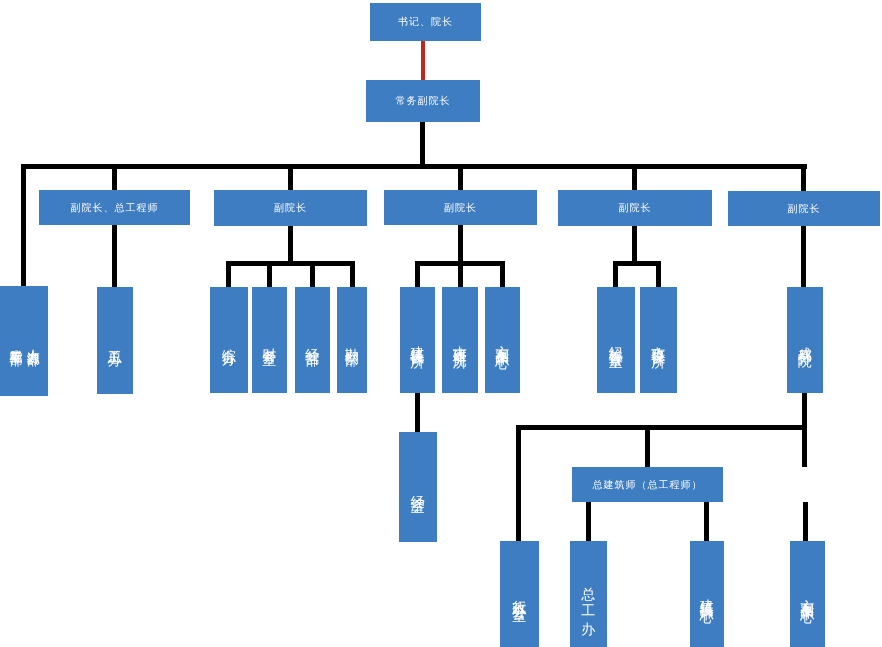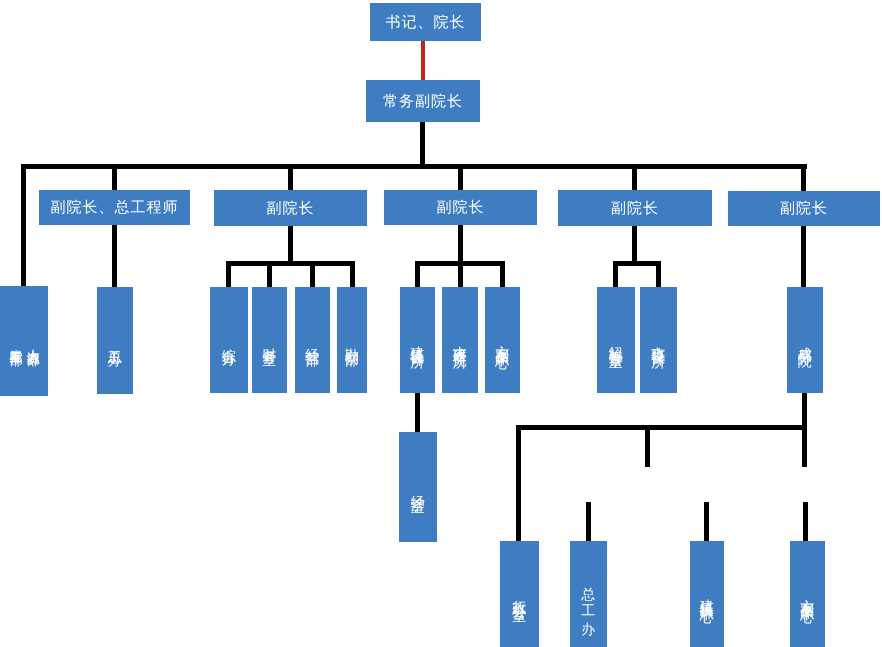--- a/index.html
+++ b/index.html
@@ -7,21 +7,21 @@
     width:882px;height:647px;position:relative;overflow:hidden;
     background:#ffffff;
     font-family:"Liberation Sans","DejaVu Sans",sans-serif;
   }
   .canvas{position:absolute;left:0;top:0;width:882px;height:647px;}
   .node{
     position:absolute;display:flex;align-items:center;justify-content:center;
     box-sizing:border-box;overflow:hidden;
     background:var(--box,#3E7DC1);color:var(--txt,#ffffff);
   }
-  .node.h span{font-size:15px;letter-spacing:1px;white-space:nowrap;}
+  .node.h span{font-size:10px;letter-spacing:1px;white-space:nowrap;}
   .node.v span{
     writing-mode:vertical-rl;text-orientation:upright;
     font-size:14px;letter-spacing:2px;line-height:1.05;white-space:pre;
   }
   .node.v2{gap:1px;}
   .node.v2 .vcol{
     writing-mode:vertical-rl;text-orientation:upright;
     font-size:13px;letter-spacing:1px;line-height:1.25;
   }
   .connector{position:absolute;background:var(--line,#000000);}
@@ -120,20 +120,23 @@
     </div>
     <div class="node v" style="left: 640px; top: 287px; width: 37px; height: 106px;">
       <span>市政设计所</span>
     </div>
     <div class="node v" style="left: 787px; top: 287px; width: 36px; height: 106px;">
       <span>成都分院</span>
     </div>
     <div class="node v" style="left: 399px; top: 432px; width: 38px; height: 110px;">
       <span>经济室</span>
     </div>
+    <div class="node h" style="left: 572px; top: 467px; width: 151px; height: 35px;">
+      <span>总建筑师（总工程师）</span>
+    </div>
     <div class="node v" style="left: 500px; top: 541px; width: 39px; height: 106px;">
       <span>行政办公室</span>
     </div>
     <div class="node v" style="left: 570px; top: 541px; width: 37px; height: 106px;">
       <span>总　工　办</span>
     </div>
     <div class="node v" style="left: 690px; top: 541px; width: 34px; height: 106px;">
       <span>建筑设计中心</span>
     </div>
     <div class="node v" style="left: 790px; top: 541px; width: 35px; height: 106px;">

